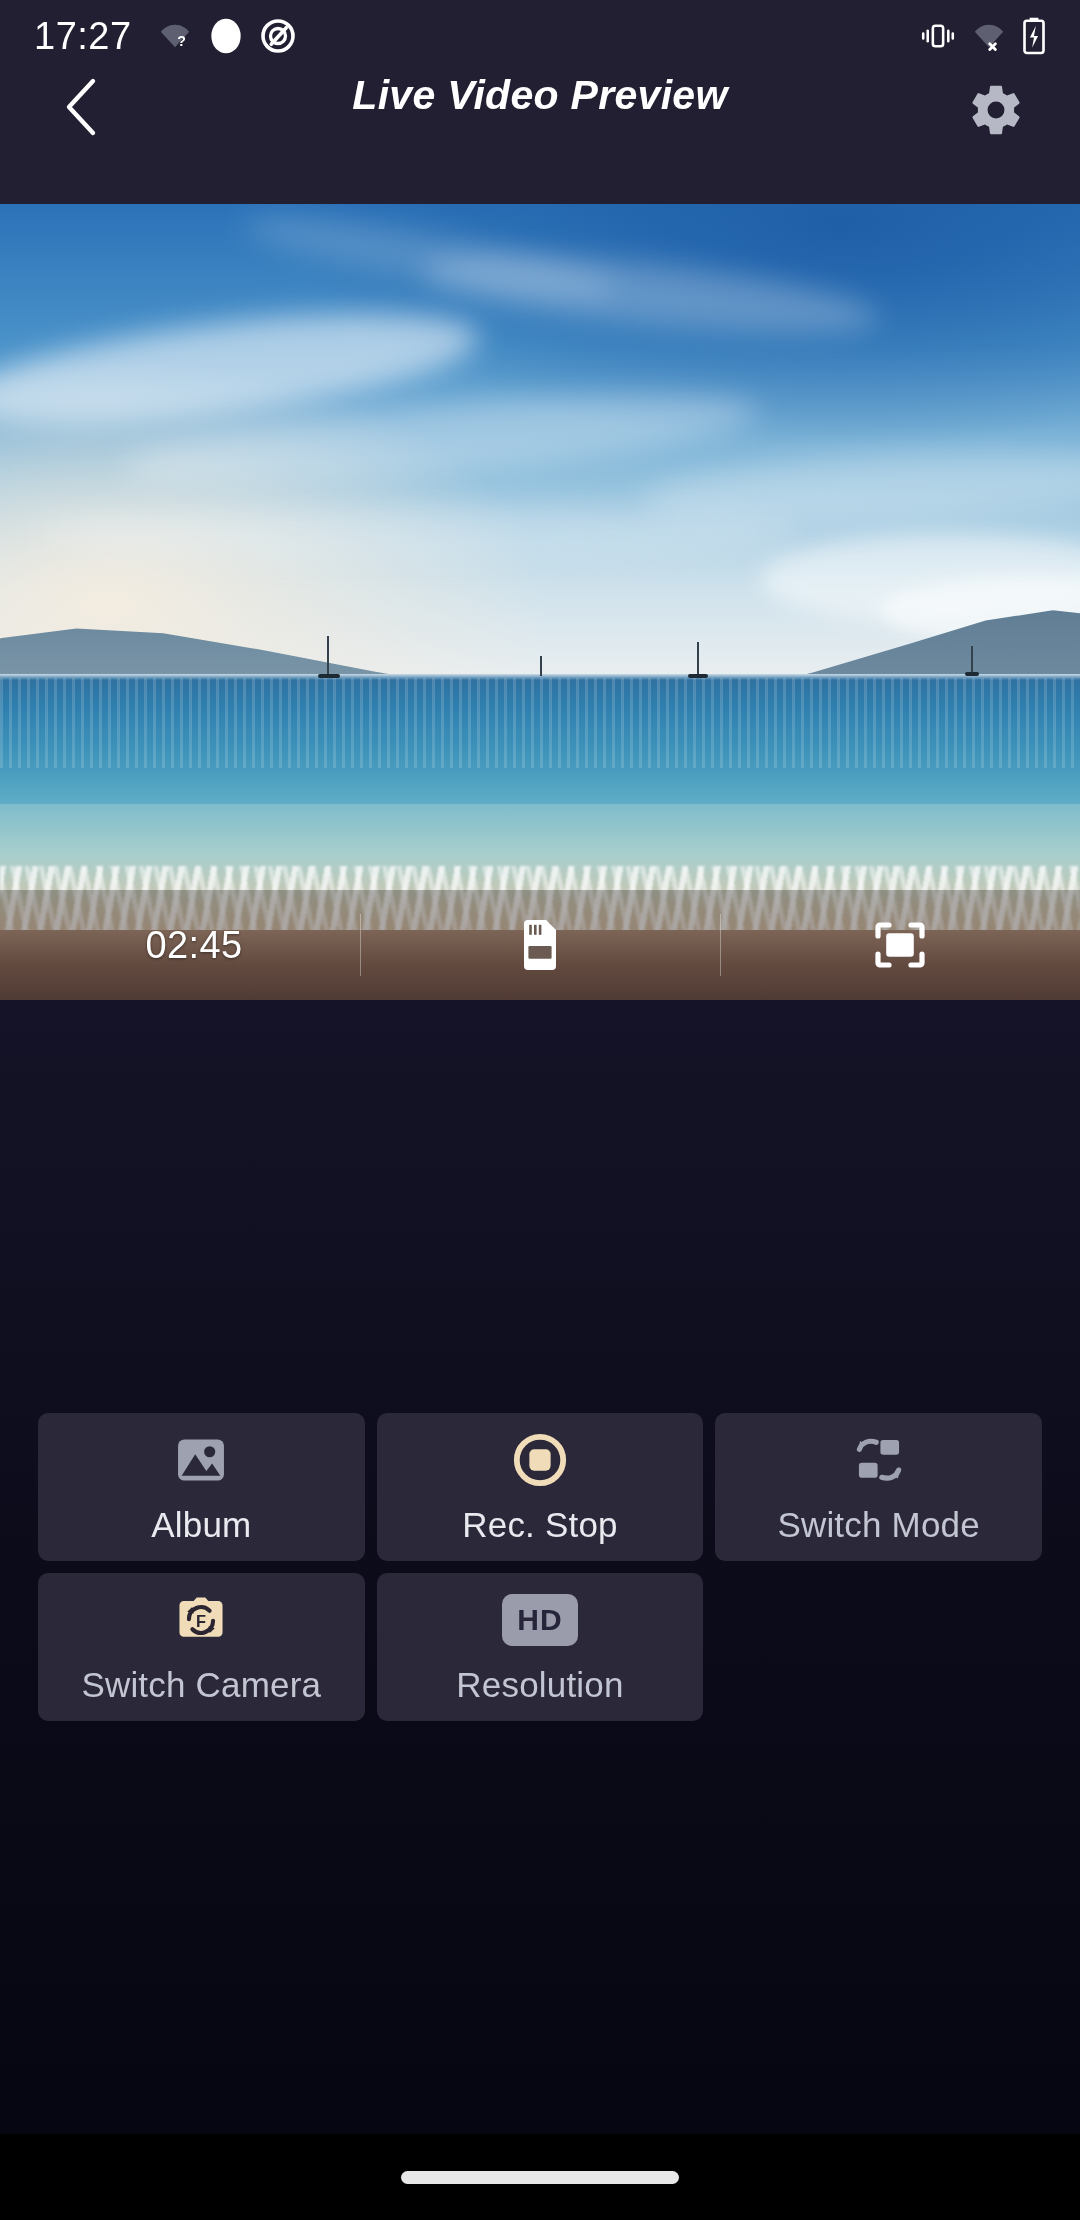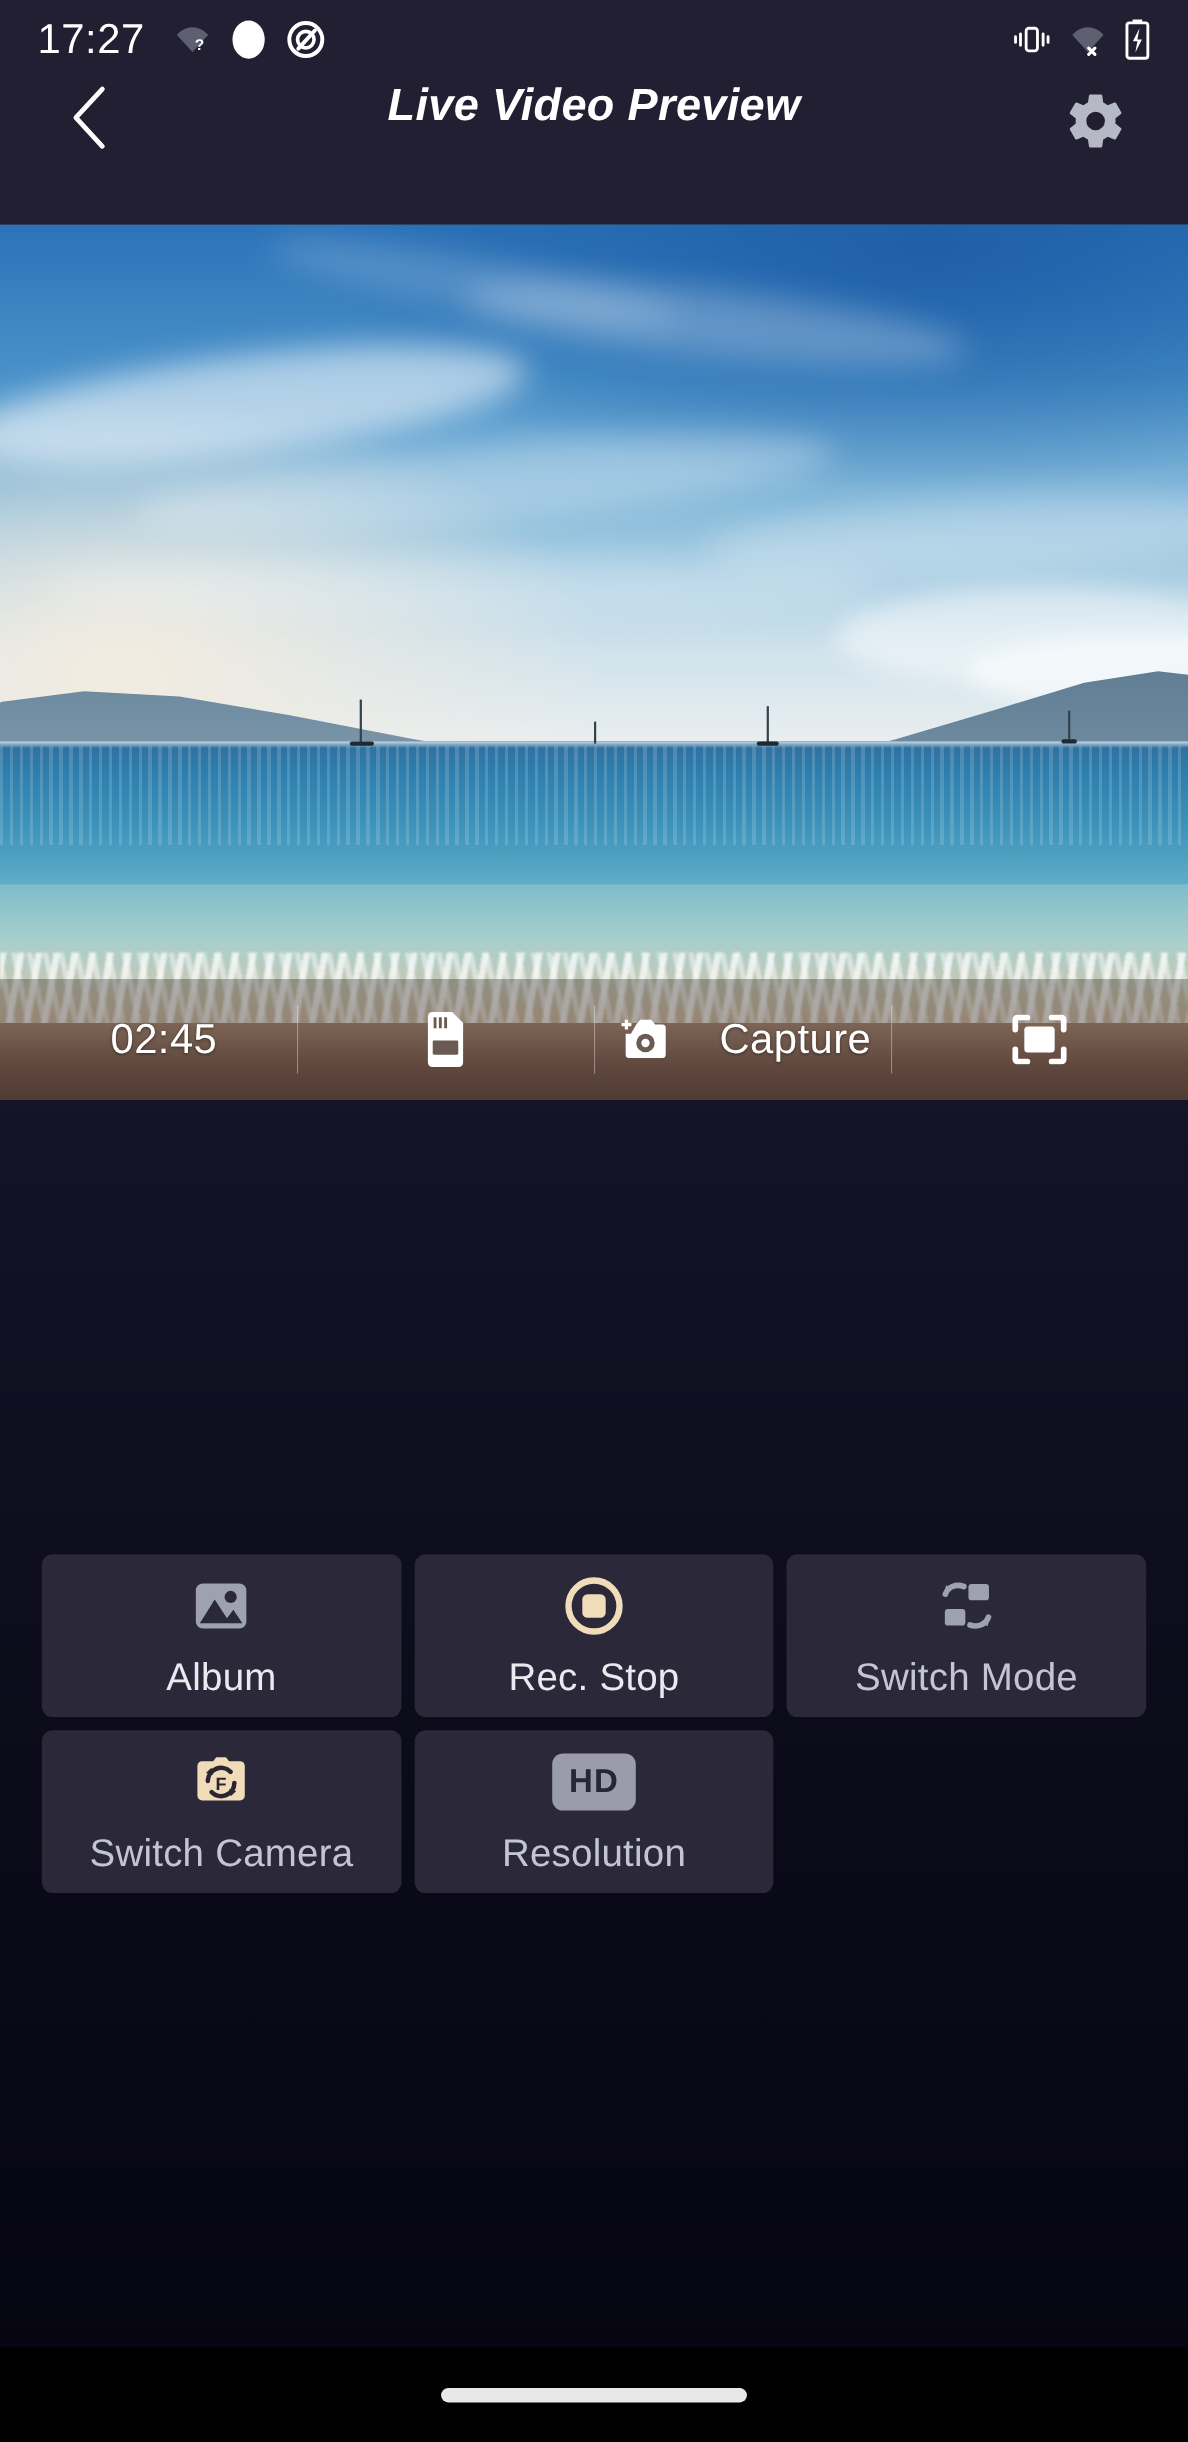--- a/index.html
+++ b/index.html
@@ -270,29 +270,20 @@
       <div class="ov-cell">
         <svg width="40" height="50" viewBox="0 0 20 25">
           <path d="M4 0 h9 l5 5 v18 a2 2 0 0 1 -2 2 H4 a2 2 0 0 1 -2 -2 V2 a2 2 0 0 1 2 -2 z" fill="#ffffff"></path>
           <rect x="4.6" y="2.4" width="1.3" height="5" fill="#6a5a52"></rect>
           <rect x="7.0" y="2.4" width="1.3" height="5" fill="#6a5a52"></rect>
           <rect x="9.4" y="2.4" width="1.3" height="5" fill="#6a5a52"></rect>
           <rect x="4.2" y="13" width="11.6" height="6.4" rx="0.6" fill="#6a5a52"></rect>
         </svg>
       </div>
 
-      <div class="ov-cell">
-        <svg width="52" height="48" viewBox="0 0 26 24">
-          <path d="M5 3h1.5v1.5H8V6H6.5v1.5H5V6H3.5V4.5H5V3z" fill="#ffffff"></path>
-          <path d="M10.2 5.2 L12 3h5l1.8 2.2H22a1.6 1.6 0 0 1 1.6 1.6v12A1.6 1.6 0 0 1 22 20.4H7A1.6 1.6 0 0 1 5.4 18.8V9.4h2.4l2.4-4.2z" fill="#ffffff"></path>
-          <circle cx="14.4" cy="13.6" r="4.2" fill="#6a5a52"></circle>
-          <circle cx="14.4" cy="13.6" r="1.9" fill="#ffffff"></circle>
-        </svg>
-        <span class="ov-txt">Capture</span>
-      </div>
 
 
       <div class="ov-cell">
         <svg width="50" height="46" viewBox="0 0 25 23">
           <path d="M1.5 7V2.5A1 1 0 0 1 2.5 1.5H7" fill="none" stroke="#ffffff" stroke-width="2.6" stroke-linecap="round"></path>
           <path d="M18 1.5h4.5a1 1 0 0 1 1 1V7" fill="none" stroke="#ffffff" stroke-width="2.6" stroke-linecap="round"></path>
           <path d="M23.5 16v4.5a1 1 0 0 1-1 1H18" fill="none" stroke="#ffffff" stroke-width="2.6" stroke-linecap="round"></path>
           <path d="M7 21.5H2.5a1 1 0 0 1-1-1V16" fill="none" stroke="#ffffff" stroke-width="2.6" stroke-linecap="round"></path>
           <rect x="5.6" y="5.6" width="13.8" height="11.8" rx="1.6" fill="#ffffff"></rect>
         </svg>

